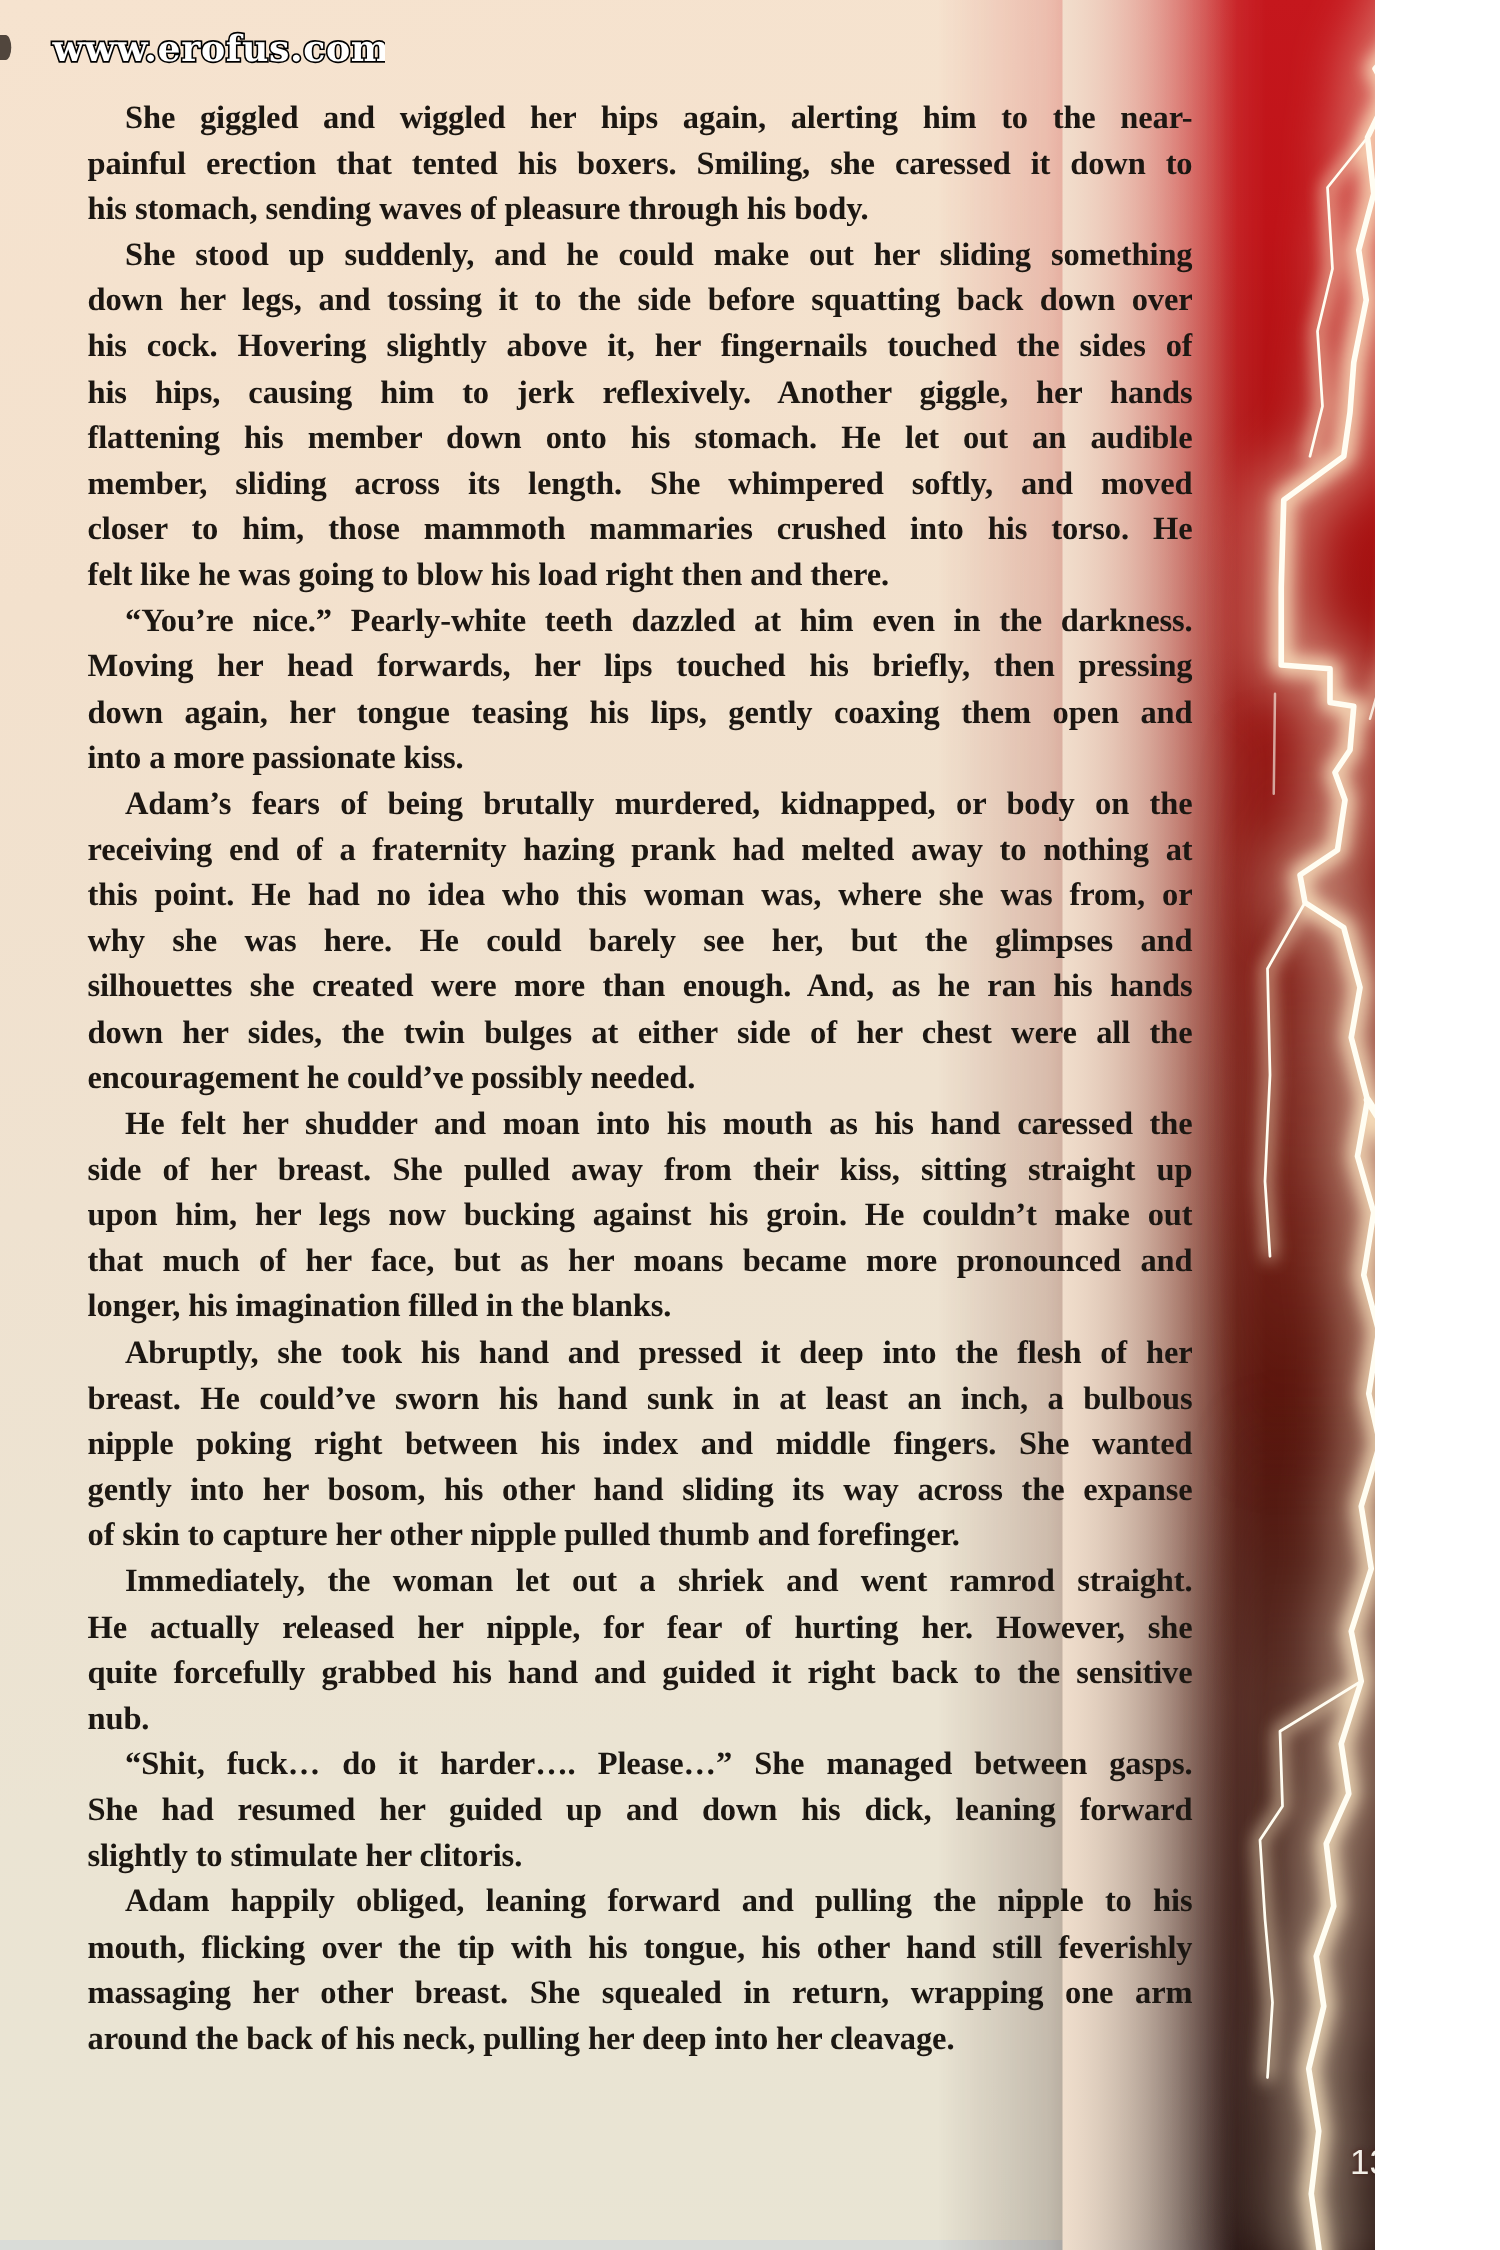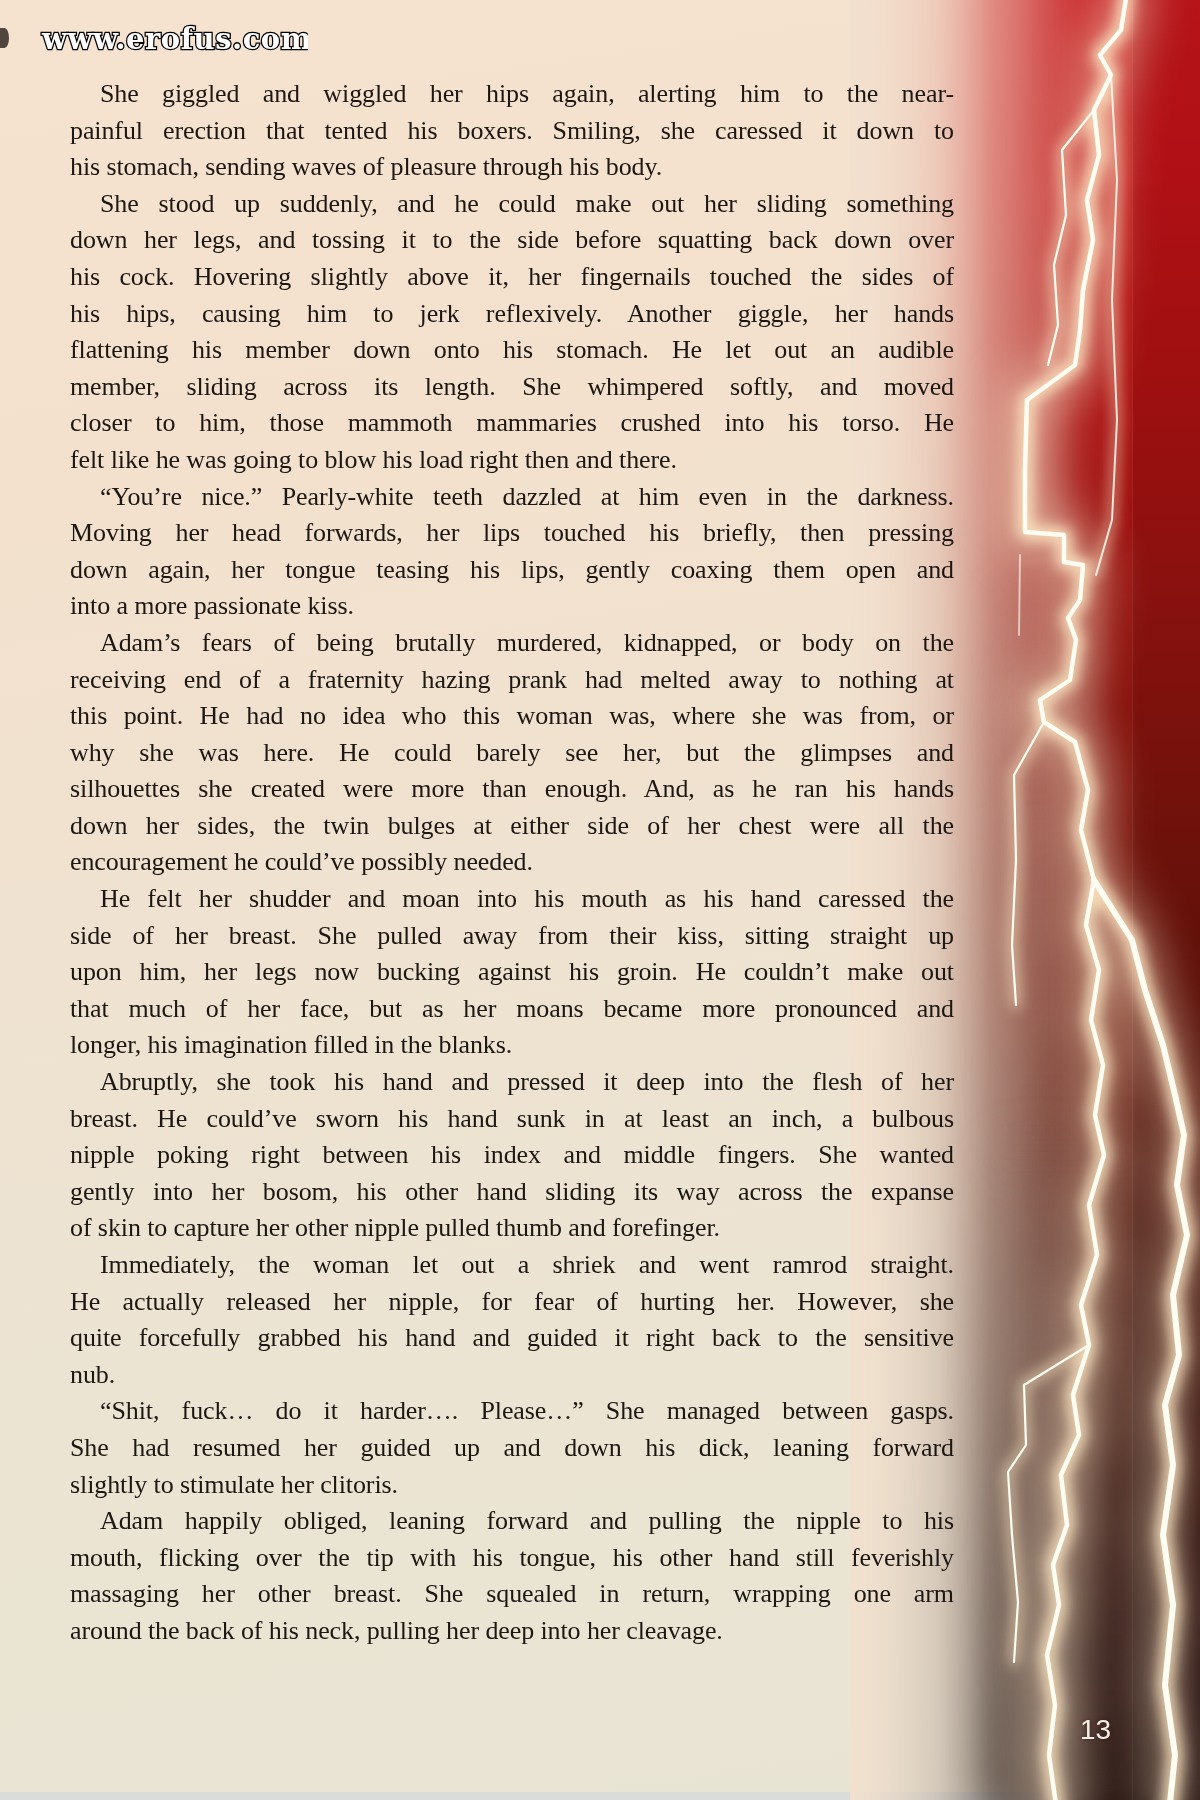--- a/index.html
+++ b/index.html
@@ -1,17 +1,17 @@
 <!DOCTYPE html>
 <html><head>
 <meta charset="utf-8">
 <style>
   html,body{margin:0;padding:0;}
   #page{
-    position:relative; width:1200px; height:1800px; overflow:hidden;
+    position:relative; width:1100px; height:1800px; overflow:hidden;
     background:linear-gradient(172deg,#f6e3cf 0%,#f3e1cd 25%,#efe2d0 50%,#ebe4d3 75%,#e8e4d3 100%);
     font-family:"Liberation Serif", serif;
   }
   
   .bottom-strip{position:absolute;left:0;bottom:0;width:100%;height:8px;background:#d9dcd8;z-index:1;}
   
   .red-band{
     position:absolute;top:0;right:0;width:350px;height:1800px;z-index:2;
     background:linear-gradient(180deg,#c5171d 0%,#bf1318 10%,#ab1112 22%,#931310 34%,#7a130c 46%,#601108 58%,#470e07 70%,#310a06 82%,#220606 92%,#190404 100%);
     -webkit-mask-image:linear-gradient(to right,rgba(0,0,0,0) 0%,rgba(0,0,0,0.18) 25%,rgba(0,0,0,0.55) 48%,rgba(0,0,0,0.9) 66%,rgba(0,0,0,1) 75%);
@@ -36,21 +36,21 @@
     background:linear-gradient(to bottom,rgba(145,120,105,0) 0%,rgba(140,115,100,0.32) 35%,rgba(100,80,68,0.45) 70%,rgba(72,56,47,0.5) 100%);
     filter:blur(16px);
   }
   .corner-smudge{position:absolute;left:0;top:28px;width:9px;height:20px;background:rgba(25,18,12,0.75);border-radius:0 60% 60% 0;z-index:7;}
   .bolts{position:absolute;left:0;top:0;z-index:5;pointer-events:none;}
   
   .watermark{position:absolute;left:38px;top:16px;z-index:7;}
   
   .text-block{
     position:absolute;left:70px;top:76px;width:884px;z-index:6;
-    font-size:26px;line-height:36.6px;color:#1c1712;letter-spacing:-0.1px;
+    font-size:26px;line-height:36.6px;color:#1c1712;letter-spacing:-0.1px;font-weight:bold;
   }
   .text-line{height:36.6px;text-align:justify;text-align-last:justify;overflow:hidden;white-space:nowrap;}
   .text-line.para-first{text-indent:30px;}
   .text-line.para-last{text-align:center;text-align-last:left;}
   
   .page-number{
     position:absolute;left:1080px;top:1714px;z-index:8;
     font-family:Liberation Sans, sans-serif;font-size:28px;color:#f2efe8;
     text-shadow:0 0 4px rgba(60,10,8,0.6);
   }

